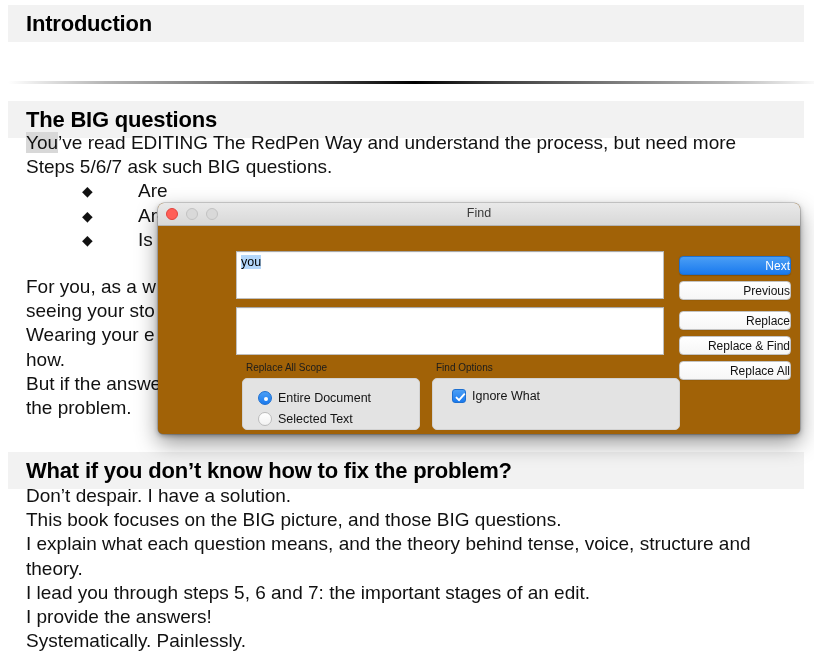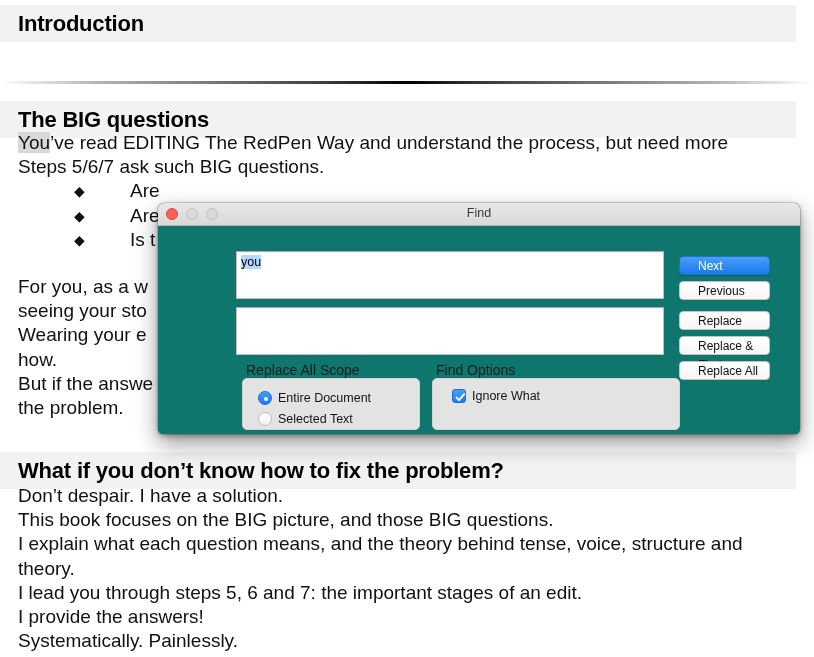--- a/index.html
+++ b/index.html
@@ -12,21 +12,21 @@
     height: 657px;
     position: relative;
     overflow: hidden;
     font-family: "Liberation Sans", sans-serif;
     -webkit-font-smoothing: antialiased;
   }
 
   
   #document-layer {
     position: absolute;
-    left: 0; top: 0;
+    left: 8px; top: 0;
     width: 724px;
     height: 657px;
   }
 
   .heading-band {
     background: #f2f2f2;
     font-size: 22px;
     font-weight: bold;
     color: #000;
     line-height: 1.32;
@@ -121,21 +121,21 @@
     width: 790px;
   }
 
   
   #find-dialog {
     position: absolute;
     left: 158px;
     top: 203px;
     width: 642px;
     height: 231px;
-    background: #0f766e;
+    background: #a16207;
     border-radius: 6px 6px 5px 5px;
     box-shadow: 0 9px 22px rgba(0,0,0,0.42),
                 0 2px 5px rgba(0,0,0,0.30),
                 0 0 0 0.5px rgba(0,0,0,0.28);
     overflow: hidden;
     font-size: 12px;
     color: #1a1a1a;
   }
 
   #dialog-titlebar {
@@ -208,50 +208,49 @@
   #replace-field { left: 78px; top: 81px; width: 428px; height: 48px; }
   .sel-text {
     background: #b4d7fb;
     color: #000;
   }
 
   
   .dlg-button {
     position: absolute;
     left: 521px;
-    width: 91px;
+    width: 112px;
     height: 19px;
     border-radius: 4px;
     font-size: 12px;
-    text-align: left;
+    text-align: right;
     line-height: 19px;
     box-sizing: border-box;
     background: linear-gradient(to bottom, #ffffff 0%, #f6f6f6 100%);
     border: 1px solid #c3c3c3;
     color: #111;
     box-shadow: 0 0.5px 0.5px rgba(0,0,0,0.08);
     cursor: default;
-    padding-left: 18px;
   }
   .dlg-button.primary {
     background: linear-gradient(to bottom, #4a9ef5 0%, #1a7aee 100%);
     border: 1px solid #1d6fd0;
     color: #ffffff;
     box-shadow: 0 0.5px 1px rgba(0,0,0,0.18);
   }
   #btn-next         { top: 30px; }
   #btn-previous     { top: 55px; }
   #btn-replace      { top: 85px; }
   #btn-replace-find { top: 110px; }
   #btn-replace-all  { top: 135px; }
 
   
   .group-title {
     position: absolute;
-    font-size: 14px;
+    font-size: 10px;
     color: #1c1c1c;
   }
   .group-box {
     position: absolute;
     background: #e3e3e3;
     border: 1px solid #d2d2d2;
     border-radius: 5px;
     box-sizing: border-box;
   }
   #scope-title { left: 88px; top: 136px; }

